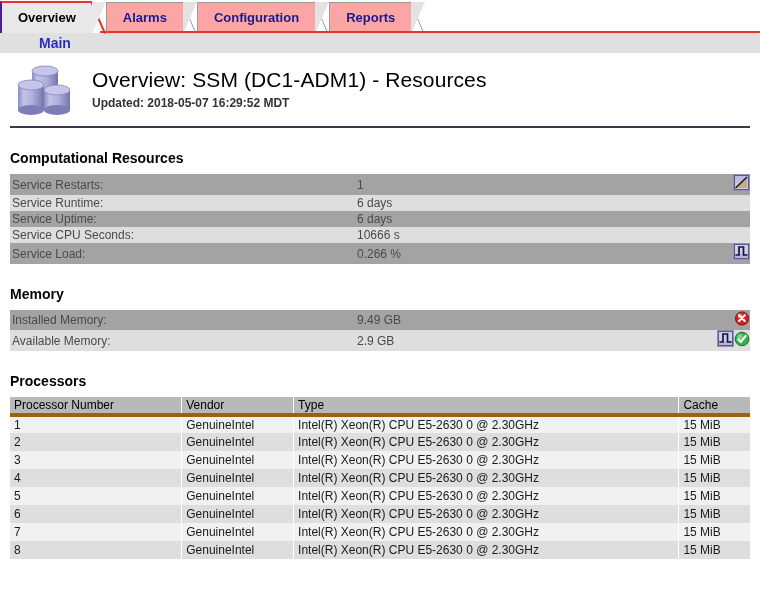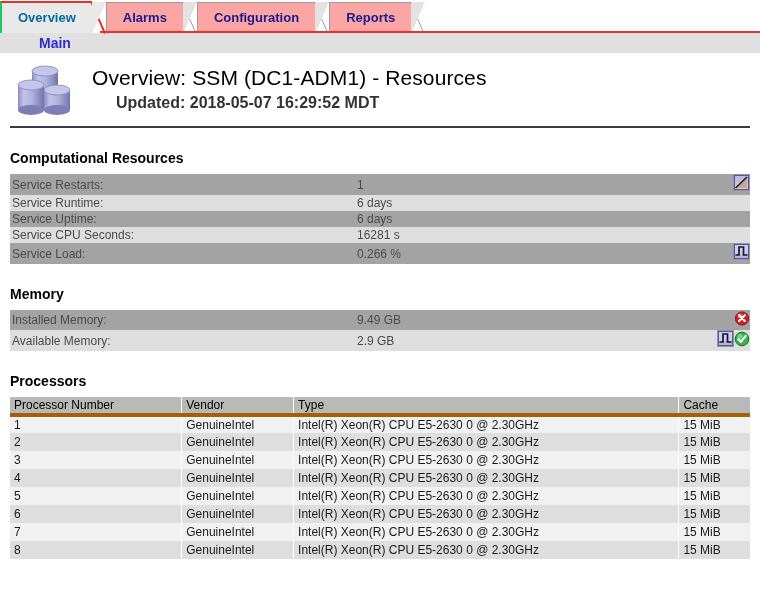--- a/index.html
+++ b/index.html
@@ -52,23 +52,23 @@
   }
   .tab .slash {
     position: absolute;
     right: -14px; top: -1px;
     width: 15px; height: 33px;
     pointer-events: none;
   }
   .tab.active {
     background: #e9e9e9;
     border-top: 2px solid #e8332a;
-    border-left: 2px solid #22c55e;
+    border-left: 2px solid #4c1d95;
     z-index: 5;
-    color: #0369a1;
+    color: #000000;
     height: 32px;
   }
   .tab.active::after {
     background: linear-gradient(to bottom right, #e9e9e9 49%, rgba(255,255,255,0) 50%);
   }
 
   .redline {
     position: absolute;
     left: 100px; right: 0; top: 31px;
     height: 2px;
@@ -104,25 +104,24 @@
   }
   .db-icon { width: 66px; height: 60px; flex: none; }
   .head-text { margin-left: 14px; }
   .head-title {
     font-size: 21px;
     color: #000000;
     font-weight: normal;
     letter-spacing: 0.1px;
   }
   .head-sub {
-    font-size: 16px;
+    font-size: 12px;
     color: #333333;
     font-weight: bold;
     margin-top: 4px;
-    margin-left: 24px;
   }
   .head-rule {
     margin: 2px 10px 0 10px;
     height: 2px;
     background: #3a3a4a;
   }
 
   
   .section { margin: 0 10px; }
   .section-title {
@@ -281,21 +280,21 @@
           <td class="kv-value">6 days</td>
           <td class="kv-icon"></td>
         </tr>
         <tr class="odd">
           <td class="kv-label">Service Uptime:</td>
           <td class="kv-value">6 days</td>
           <td class="kv-icon"></td>
         </tr>
         <tr class="even">
           <td class="kv-label">Service CPU Seconds:</td>
-          <td class="kv-value">16281 s</td>
+          <td class="kv-value">10666 s</td>
           <td class="kv-icon"></td>
         </tr>
         <tr class="odd">
           <td class="kv-label">Service Load:</td>
           <td class="kv-value">0.266 %</td>
           <td class="kv-icon"><span class="icon-img"><svg width="17" height="17" viewBox="0 0 17 17">
                 <rect x="0" y="0" width="17" height="17" fill="#8f8fc0"></rect>
                 <rect x="1.5" y="1.5" width="14" height="14" fill="#cfcfe8"></rect>
                 <rect x="1.5" y="11" width="14" height="4.5" fill="#b6b6d4"></rect>
                 <polyline points="2.5,12 6,12 6,4 10.5,4 10.5,12 14.5,12" stroke="#14143c" stroke-width="1.7" fill="none"></polyline>

